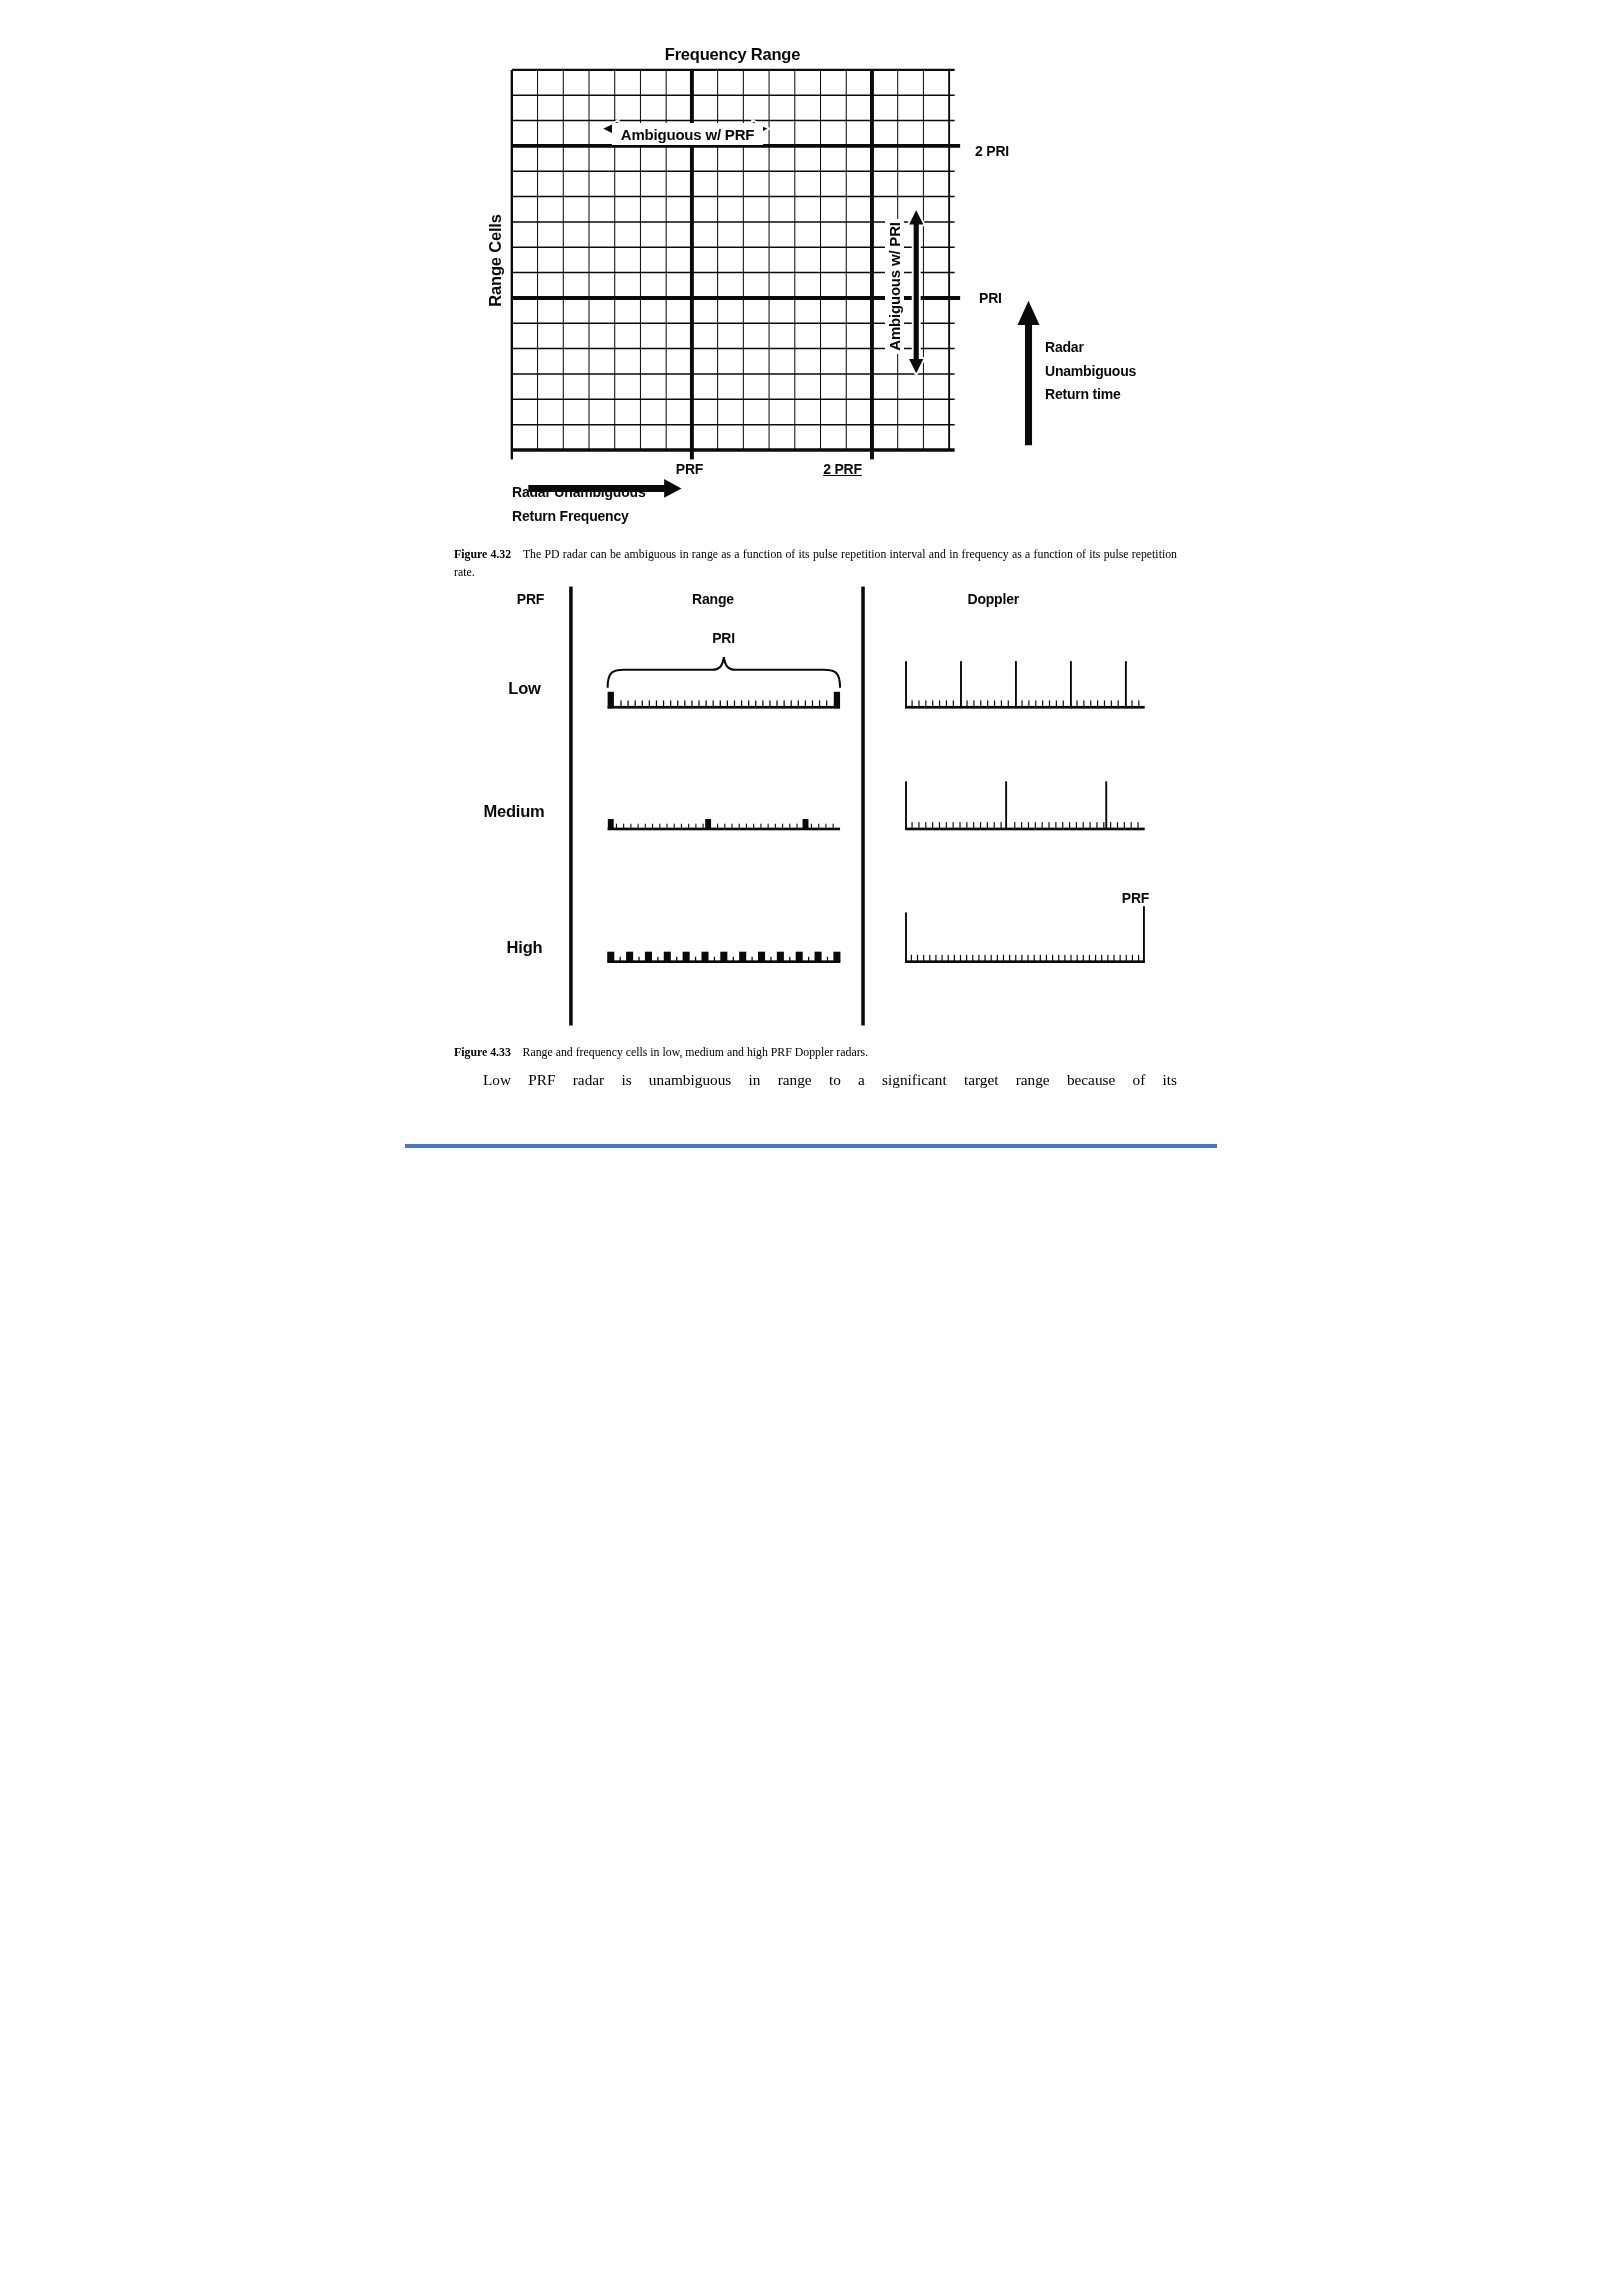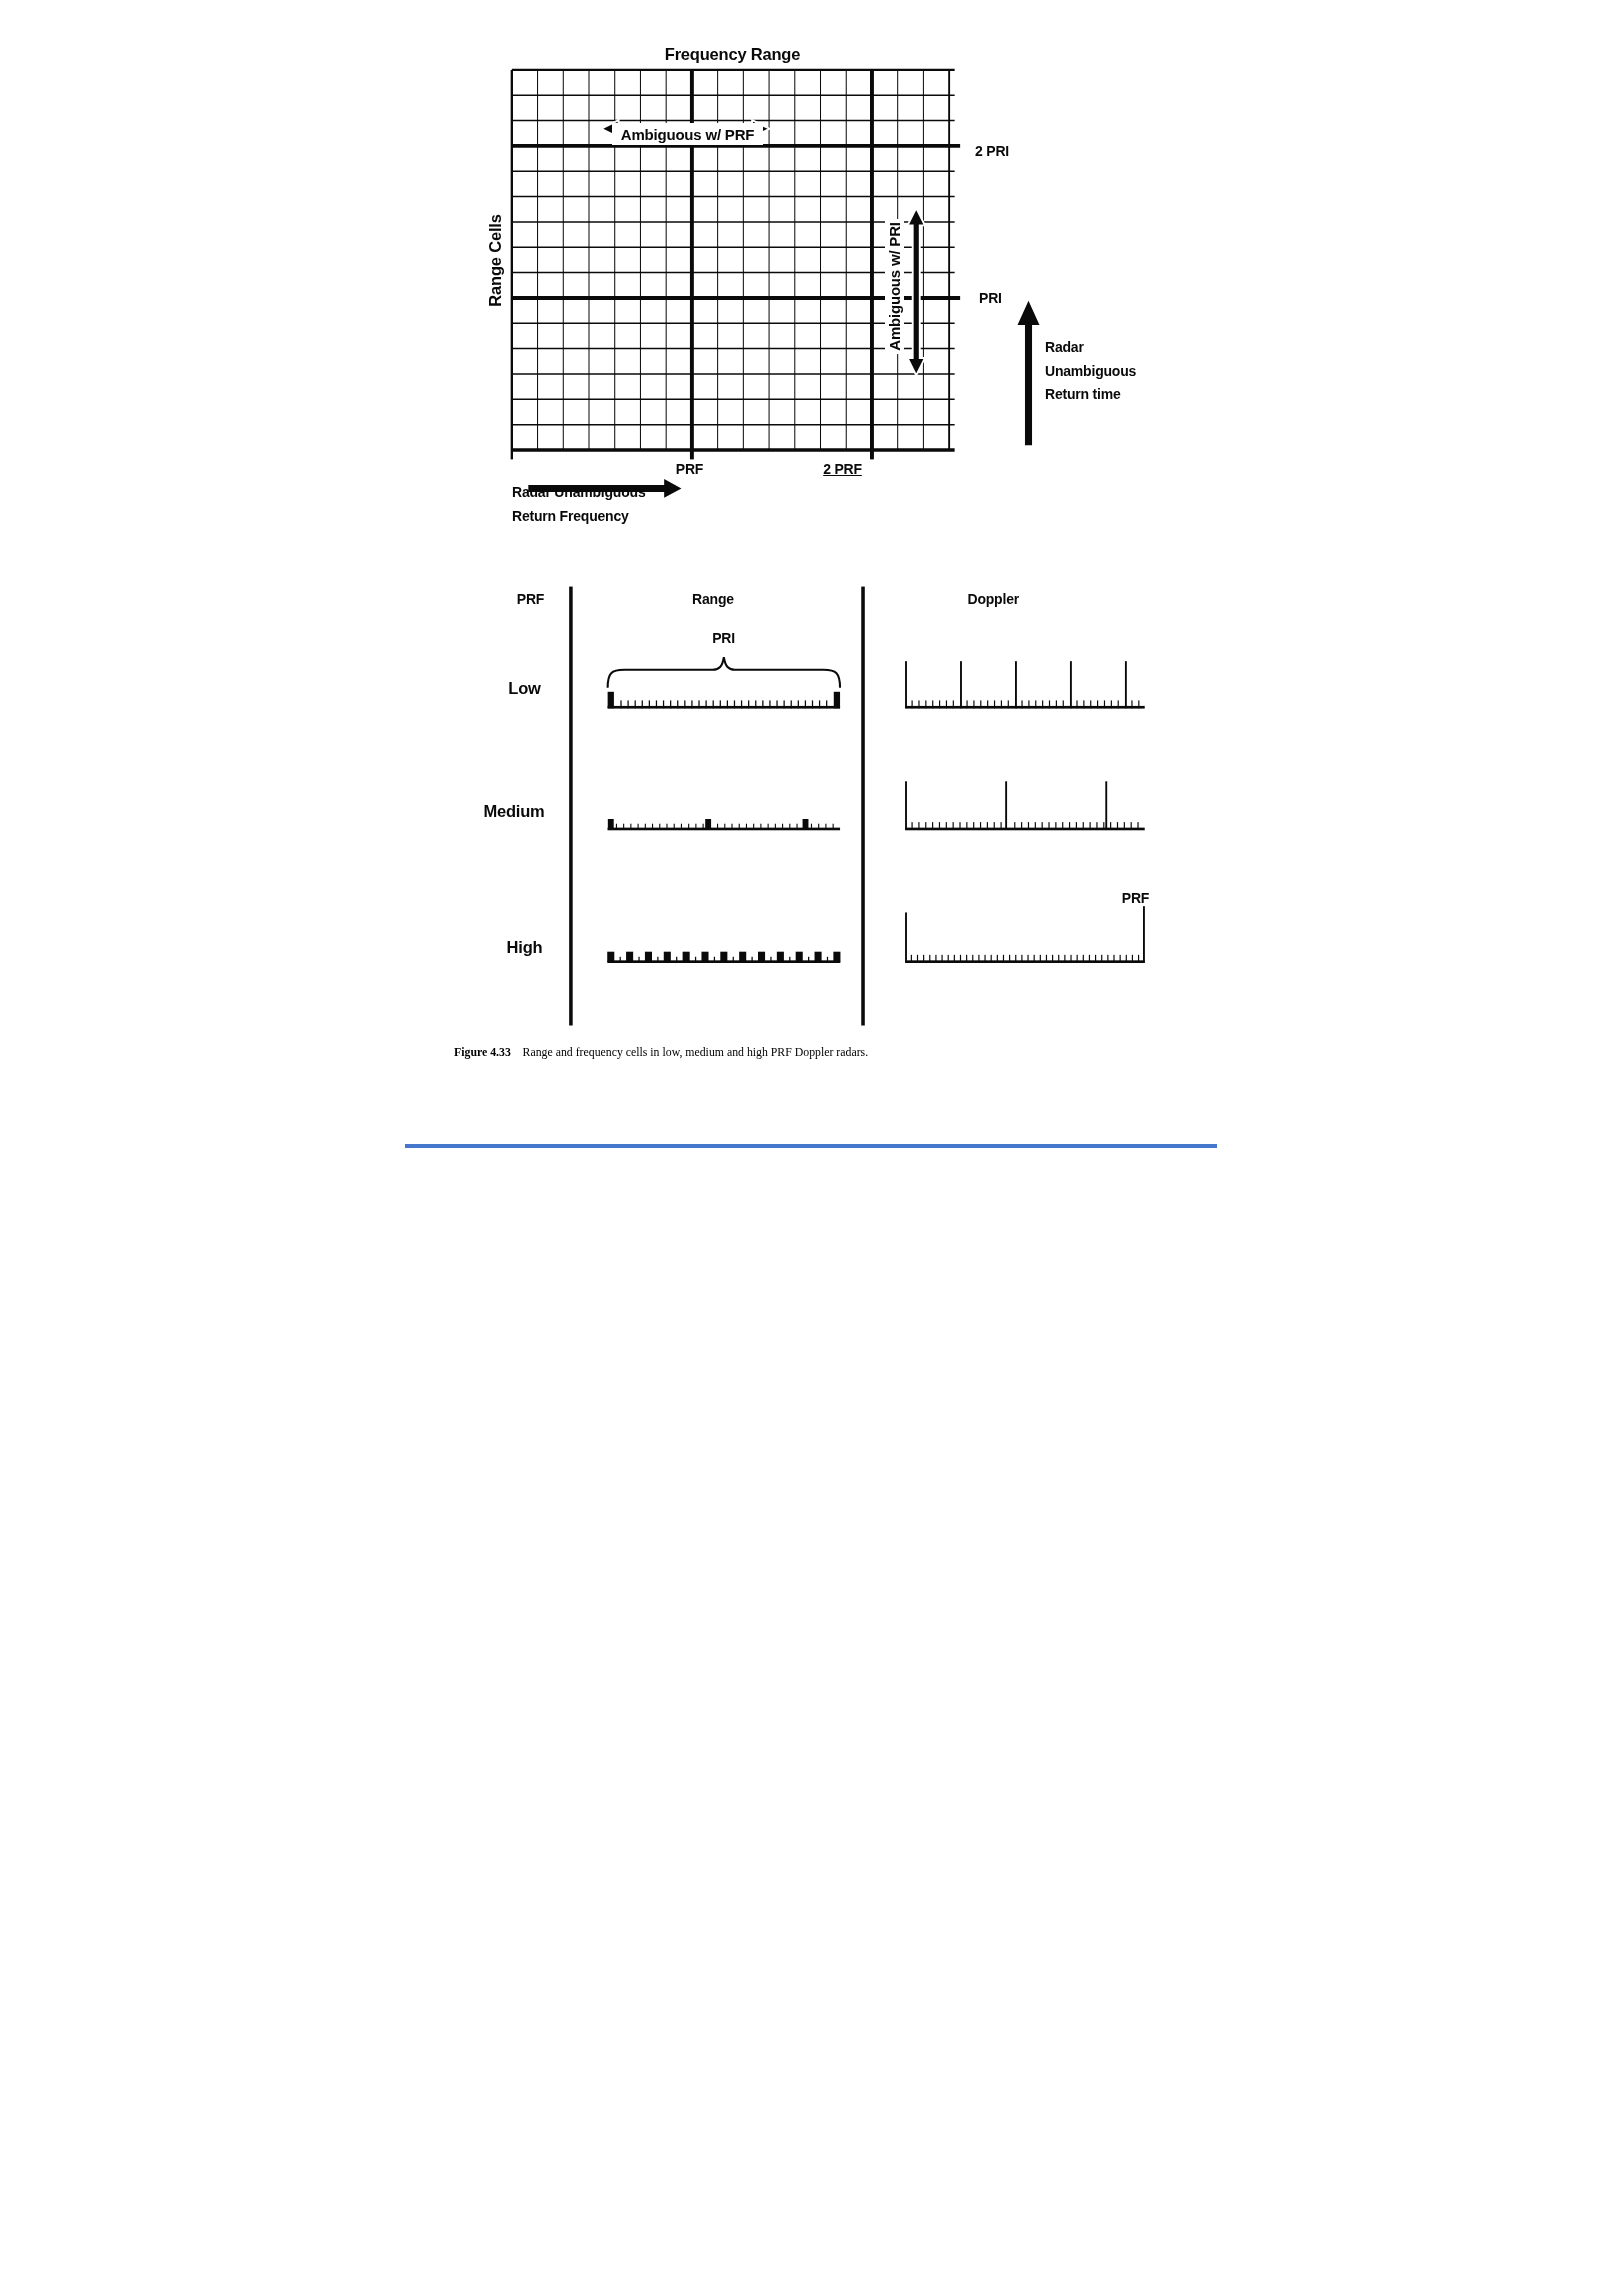--- a/index.html
+++ b/index.html
@@ -316,31 +316,33 @@
 
   <div class="lbl sz20 ctr" style="left:253px;top:460px;width:63px;">PRF</div>
 
   <div class="lbl sz20 ctr" style="left:406px;top:460px;width:63px;text-decoration:underline;">2 PRF</div>
 
   <div class="lbl sz20 multiline" style="left:107px;top:480px;line-height:24px;">
     <div>Radar Unambiguous</div>
     <div>Return Frequency</div>
   </div>
 
+  <p class="cap" style="top:545px;"><b>Figure 4.32</b><span>The PD radar can be ambiguous in range as a function of its pulse repetition interval and in frequency as a function of its pulse repetition rate.</span></p>
 
   <div class="lbl sz20 ctr" style="left:94px;top:590px;width:63px;">PRF</div>
   <div class="lbl sz20 ctr" style="left:261px;top:590px;width:94px;">Range</div>
   <div class="lbl sz20 ctr" style="left:520px;top:590px;width:94px;text-align:right;">Doppler</div>
 
   <div class="lbl sz21 ctr" style="left:88px;top:678px;width:63px;">Low</div>
   <div class="lbl sz21 ctr" style="left:75px;top:801px;width:68px;">Medium</div>
   <div class="lbl sz21 ctr" style="left:88px;top:937px;width:63px;">High</div>
 
   <div class="lbl sz20 ctr" style="left:299px;top:629px;width:39px;">PRI</div>
 
   <div class="lbl sz20 ctr" style="left:707px;top:889px;width:47px;">PRF</div>
 
   <p class="cap" style="top:1043px;"><b>Figure 4.33</b><span>Range and frequency cells in low, medium and high PRF Doppler radars.</span></p>
 
+  <p class="bodytext" style="top:1068px;">Low PRF radar is unambiguous in range to a significant target range because of its</p>
 
   <div class="footer-bar" style="background: rgb(69, 119, 204);"></div>
 </div>
 
 
 </body></html>

